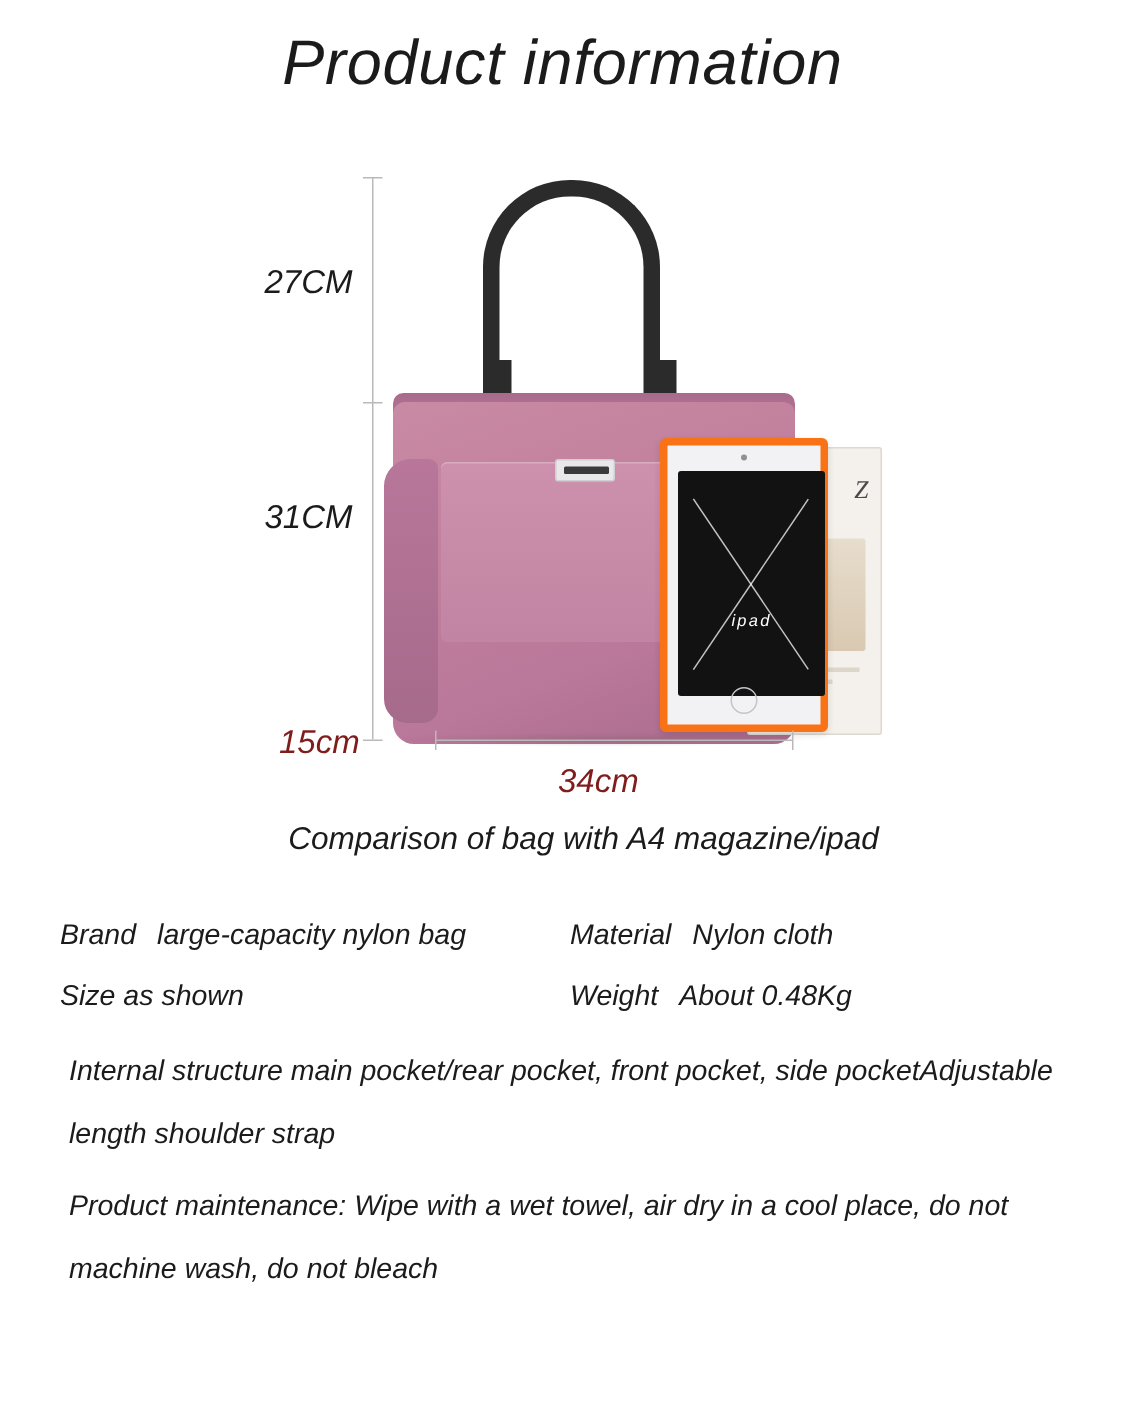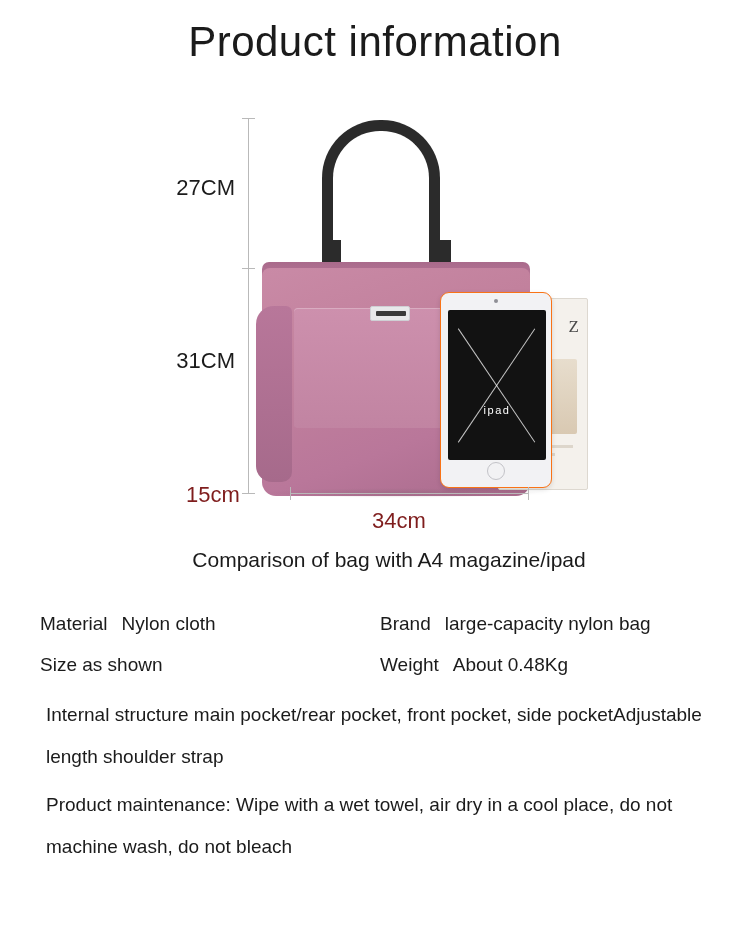--- a/index.html
+++ b/index.html
@@ -1,15 +1,15 @@
 <!DOCTYPE html>
 <html><head>
 <meta charset="utf-8">
 <style>
-  * { box-sizing: border-box; }
+  * { box-sizing: border-box; font-style: italic; }
   html, body {
     margin: 0; padding: 0;
     width: 750px; height: 949px;
     background: #ffffff;
     font-family: "Liberation Sans", sans-serif;
     overflow: hidden;
   }
   .page {
     position: relative;
     width: 750px;
@@ -63,21 +63,21 @@
   .vlabel {
     position: absolute;
     font-size: 22px;
     color: #1b1b1b;
     font-family: "Liberation Sans", sans-serif;
     text-align: right;
     width: 110px;
     left: 125px;
   }
   .vlabel.l27 { top: 75px; }
-  .vlabel.l31 { top: 248px; }
+  .vlabel.l31 { top: 232px; }
 
   
   .hruler {
     position: absolute;
     top: 393px;
     left: 290px;
     width: 238px;
     height: 1px;
     background: #b9b9b9;
   }
@@ -238,22 +238,22 @@
   .magazine .mz-line.b { top: 154px; width: 44px; }
 
   
   .ipad {
     position: absolute;
     left: 440px;
     top: 192px;
     width: 112px;
     height: 196px;
     background: #f2f2f4;
-    border: 1px solid #f97316;
-    border-radius: 9px;
+    border: 5px solid #f97316;
+    border-radius: 4px;
     box-shadow: 0 2px 5px rgba(0,0,0,.12);
   }
   .ipad .cam {
     position: absolute;
     left: 50%; top: 6px;
     margin-left: -2px;
     width: 4px; height: 4px;
     border-radius: 50%;
     background: #8f8f95;
   }
@@ -403,26 +403,26 @@
     <div class="hlabel l15">15cm</div>
     <div class="hlabel l34">34cm</div>
   </div>
 
   <div class="caption">Comparison of bag with A4 magazine/ipad</div>
 
   <div class="specs">
 
     <div class="spec-row">
       <div class="spec-col">
+        <span class="spec-key">Brand</span>
+        <span class="spec-val">large-capacity nylon bag</span>
+      </div>
+      <div class="spec-col">
         <span class="spec-key">Material</span>
         <span class="spec-val">Nylon cloth</span>
-      </div>
-      <div class="spec-col">
-        <span class="spec-key">Brand</span>
-        <span class="spec-val">large-capacity nylon bag</span>
       </div>
     </div>
 
     <div class="spec-row">
       <div class="spec-col">
         <span class="spec-key">Size as shown</span>
         <span class="spec-val"></span>
       </div>
       <div class="spec-col">
         <span class="spec-key">Weight</span>

